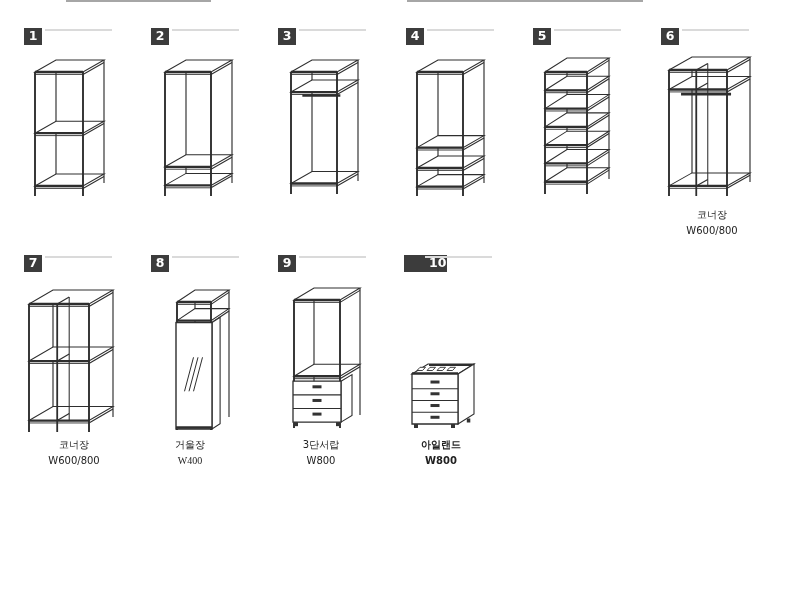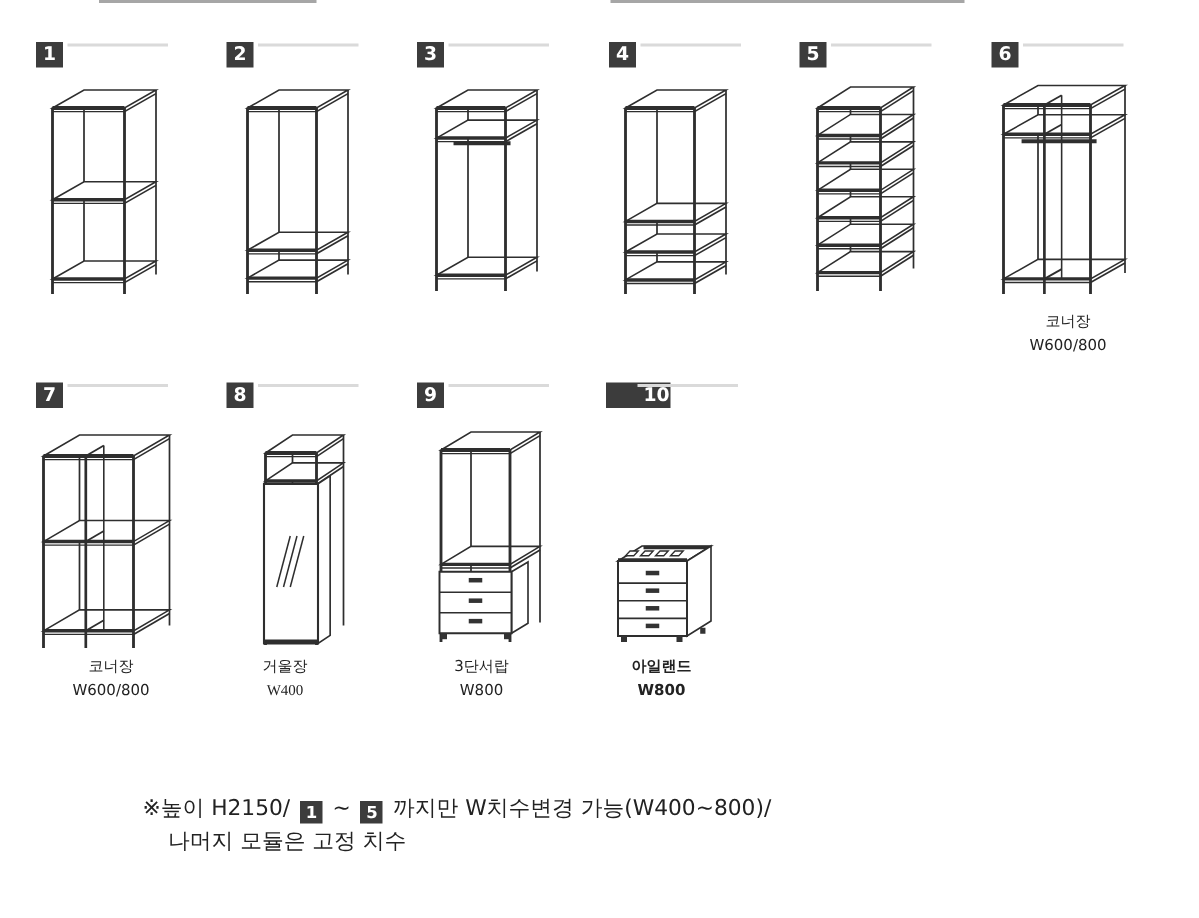--- a/index.html
+++ b/index.html
@@ -284,22 +284,13 @@
         <rect x="11" y="66" width="4" height="4" fill="#333"></rect>
         <rect x="48" y="66" width="4" height="4" fill="#333"></rect>
         <rect x="63.8" y="60.5" width="3.5" height="4" fill="#333"></rect>
       </svg>
       <div class="caption" style="left: 441px; top: 437px; font-weight: bold;">
         <div>아일랜드</div>
         <div>W800</div>
       </div>
     </div>
 
-  <div id="note">
-    <span class="note-line1"><span>※</span><span>높이 H2150/</span>
-      <span class="note-badge">1</span>
-      <span>~</span>
-      <span class="note-badge">5</span>
-      <span>까지만 W치수변경 가능(W400~800)/</span>
-    </span>
-    <span class="note-line2">나머지 모듈은 고정 치수</span>
-  </div>
 </div>
 
 </body></html>

